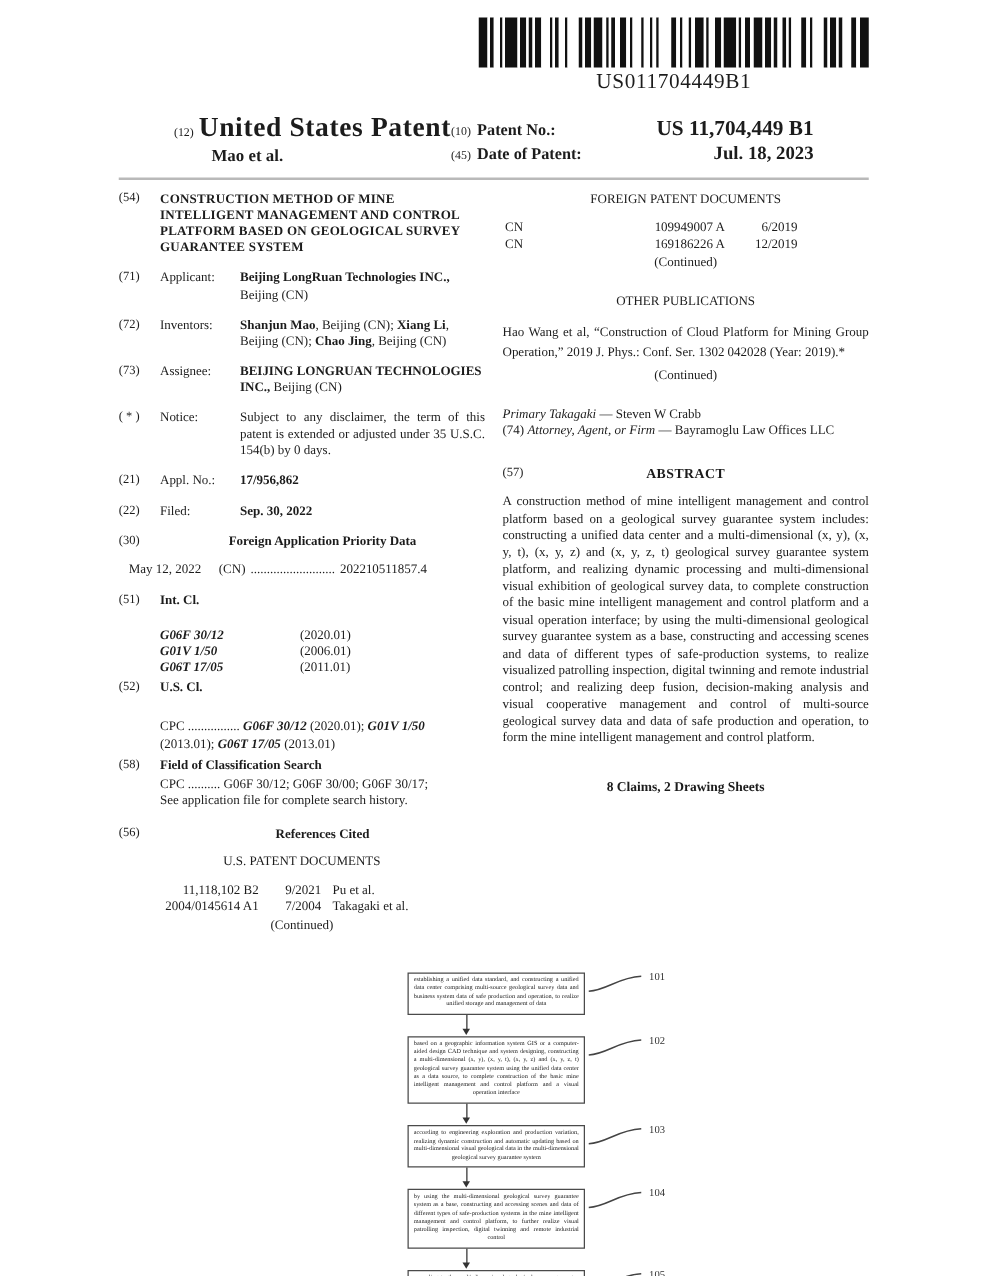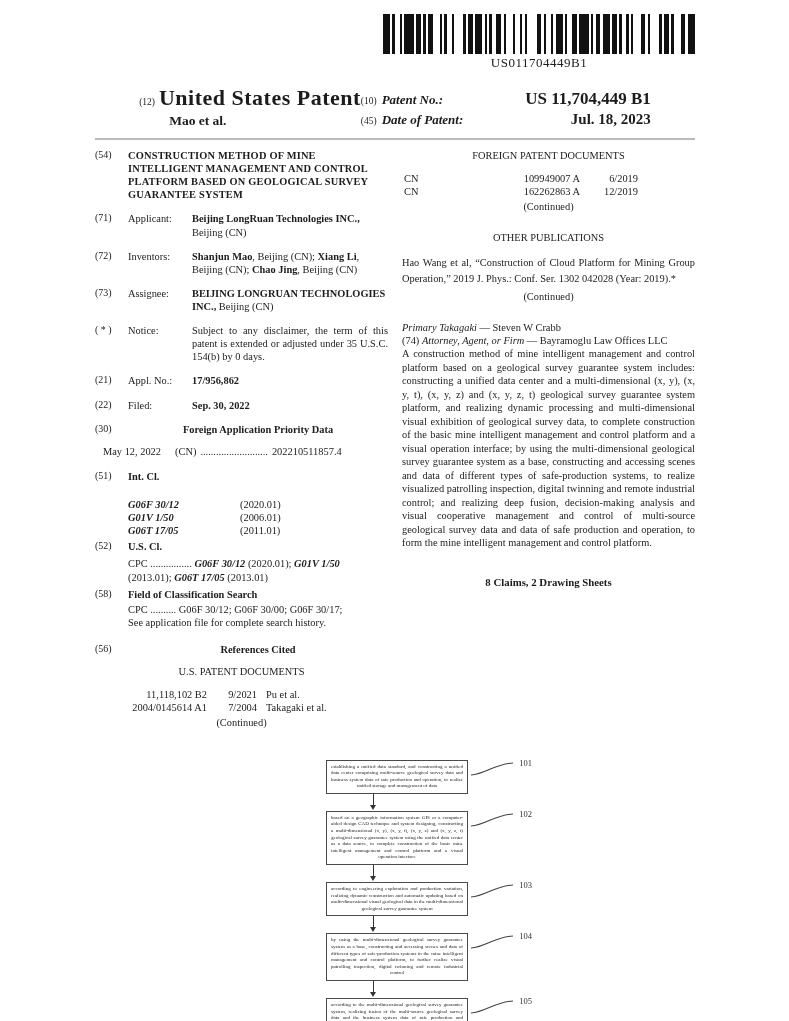--- a/index.html
+++ b/index.html
@@ -8,30 +8,30 @@
     width:789px; height:1021px;
     font-family:"Liberation Serif","DejaVu Serif",serif;
     color:#1c1c1c; position:relative; overflow:hidden;
   }
   .page { width:600px; margin:0 auto 0 95px; padding-top:14px; }
 
   
   .barcode-wrap { width:312px; margin-left:auto; margin-right:0; text-align:center; }
   .barcode { width:312px; height:40px; display:flex; align-items:stretch; }
   .barcode span { display:block; height:100%; }
-  .barcode-text { font-size:13px; letter-spacing:.5px; margin-top:1px; }
+  .barcode-text { font-size:17px; letter-spacing:.5px; margin-top:1px; }
 
   
   .header { display:flex; justify-content:center; margin-top:14px; }
   .small-num { font-size:9.5px; }
   .us-patent { font-size:22px; font-weight:bold; letter-spacing:.5px; }
   .authors { font-size:13.5px; font-weight:bold; margin:2px 0 0 30px; }
   .header-right { width:290px; padding-top:4px; }
   .hr-row { display:flex; align-items:baseline; font-size:13px; margin-bottom:2px; }
-  .hr-label { font-weight:bold; margin-left:5px;font-style:italic; }
+  .hr-label { font-weight:bold; margin-left:5px; }
   .hr-value { font-weight:bold; margin-left:auto; font-size:17px; }
   .hr-value.date { font-size:15px; }
   .rule { border:none; border-top:2px solid #b9b9b9; margin:8px 0 0 0; }
 
   
   .columns { display:flex; gap:14px; margin-top:9px; }
   .col { width:293px; font-size:10.4px; line-height:1.26; }
 
   .kv2 { display:grid; grid-template-columns:33px 1fr; margin-bottom:11px; }
   .kv3 { display:grid; grid-template-columns:33px 64px 1fr; margin-bottom:11px; }
@@ -265,21 +265,21 @@
         <div class="intcl-row">
             <span class="bi">G01V 1/50</span>
             <span>(2006.01)</span>
           </div>
         <div class="intcl-row">
             <span class="bi">G06T 17/05</span>
             <span>(2011.01)</span>
           </div>
       </div>
 
-      <div class="kv2" style="margin-bottom:4px">
+      <div class="kv2" style="margin-bottom:18px">
         <span class="fnum">(52)</span>
         <span class="bold">U.S. Cl.</span>
       </div>
       <div style="margin-left:33px; margin-bottom:4px">
         <div><span>CPC ................ </span><span class="bi">G06F 30/12</span><span> (2020.01); </span><span class="bi">G01V 1/50</span></div>
         <div class="cpc-line2"><span>(2013.01); </span><span class="bi">G06T 17/05</span><span> (2013.01)</span></div>
       </div>
 
       <div class="kv2" style="margin-bottom:2px">
         <span class="fnum">(58)</span>
@@ -315,40 +315,44 @@
       <div class="center">FOREIGN PATENT DOCUMENTS</div>
       <div class="sp10"></div>
       <div>
         <div class="foreign-row">
           <span>CN</span>
           <span class="c2">109949007 A</span>
           <span class="c3">6/2019</span>
         </div>
         <div class="foreign-row">
           <span>CN</span>
-          <span class="c2">162262863 A</span>
+          <span class="c2">169186226 A</span>
           <span class="c3">12/2019</span>
         </div>
       </div>
       <div class="center" style="margin-top:2px">(Continued)</div>
 
       <div class="sp18"></div>
       <div class="center">OTHER PUBLICATIONS</div>
       <div class="sp10"></div>
       <div class="just" style="line-height:1.55">Hao Wang et al, “Construction of Cloud Platform for Mining Group Operation,” 2019 J. Phys.: Conf. Ser. 1302 042028 (Year: 2019).*</div>
       <div class="center" style="margin-top:3px">(Continued)</div>
 
       <div class="sp18"></div>
       <div>
         <span class="it">Primary Takagaki</span><span> — </span><span>Steven W Crabb</span>
       </div>
       <div>
         <span>(74) </span><span class="it">Attorney, Agent, or Firm</span><span> — </span><span>Bayramoglu Law Offices LLC</span>
       </div>
 
+      <div class="abstract-head">
+        <span class="fnum">(57)</span>
+        <span class="h">ABSTRACT</span>
+      </div>
       <div class="just" style="line-height:1.3">A construction method of mine intelligent management and control platform based on a geological survey guarantee system includes: constructing a unified data center and a multi-dimensional (x, y), (x, y, t), (x, y, z) and (x, y, z, t) geological survey guarantee system platform, and realizing dynamic processing and multi-dimensional visual exhibition of geological survey data, to complete construction of the basic mine intelligent management and control platform and a visual operation interface; by using the multi-dimensional geological survey guarantee system as a base, constructing and accessing scenes and data of different types of safe-production systems, to realize visualized patrolling inspection, digital twinning and remote industrial control; and realizing deep fusion, decision-making analysis and visual cooperative management and control of multi-source geological survey data and data of safe production and operation, to form the mine intelligent management and control platform.</div>
 
       <div class="claims-line">8 Claims, 2 Drawing Sheets</div>
     </div>
   </div>
 
   <div class="flowchart">
 
     <div class="fc-step">
       <div class="fc-box">establishing a unified data standard, and constructing a unified data center comprising multi-source geological survey data and business system data of safe production and operation, to realize unified storage and management of data</div>

